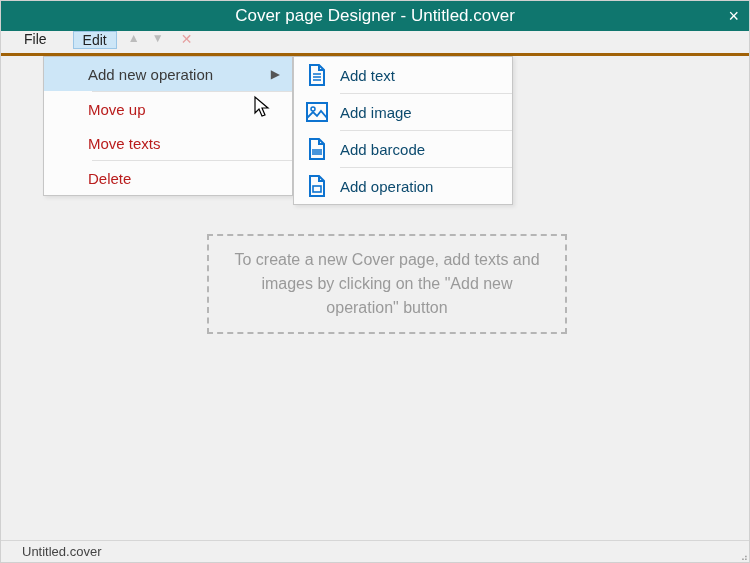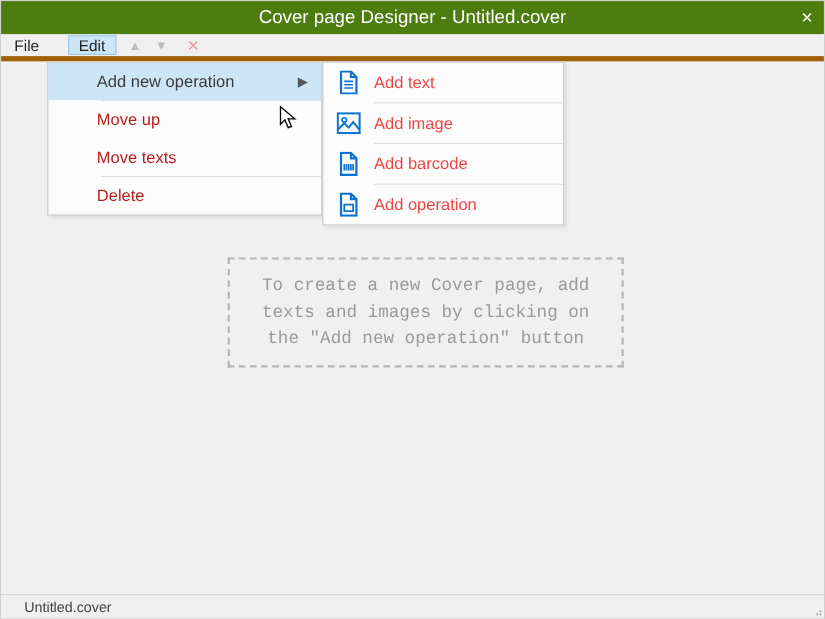--- a/index.html
+++ b/index.html
@@ -15,21 +15,21 @@
   .window {
     width: 750px;
     height: 563px;
     border: 1px solid #d0d0d0;
     display: flex;
     flex-direction: column;
     position: relative;
   }
   .titlebar {
     height: 30px;
-    background: #4d7c0f;
+    background: #0f766e;
     color: #ffffff;
     display: flex;
     align-items: center;
     justify-content: center;
     font-size: 17px;
     position: relative;
     flex-shrink: 0;
   }
   .titlebar .title { font-weight: 400; }
   .title-close {
@@ -39,25 +39,25 @@
     height: 30px;
     display: flex;
     align-items: center;
     font-size: 18px;
     color: #ffffff;
     cursor: pointer;
   }
   .menubar {
     height: 25px;
     background: #f0f0f0;
-    border-bottom: 5px solid #a16207;
-    display: flex;
-    align-items: center;
+    border-bottom: 3px solid #a16207;
+    display: flex;
+    align-items: flex-start;
     flex-shrink: 0;
-    padding-left: 2px;
+    padding-left: 13px;
   }
   .menu-item {
     padding: 0 10px;
     display: flex;
     align-items: center;
     color: #222;
     cursor: pointer;
     font-size: 14px;
   }
   .menu-item.active {
@@ -77,21 +77,20 @@
     align-items: center;
     justify-content: center;
     color: #bcbcbc;
     font-size: 12px;
   }
   .tb-btn.del { color: #e6a0a0; font-size: 14px; }
   .content {
     flex: 1;
     background: #f0f0f0;
     position: relative;
-    font-family: Liberation Mono, monospace;
   }
   .placeholder {
     position: absolute;
     left: 206px;
     top: 178px;
     width: 360px;
     height: 100px;
     border: 2px dashed #b5b5b5;
     color: #9a9a9a;
     font-size: 16px;
@@ -159,21 +158,21 @@
   }
   .sub-menu {
     left: 292px;
     top: 55px;
     width: 220px;
   }
   .sub-item {
     height: 36px;
     display: flex;
     align-items: center;
-    color: #ef4444;
+    color: #0c4a6e;
     font-size: 15px;
     cursor: pointer;
   }
   .sub-iconcell {
     width: 46px;
     display: flex;
     align-items: center;
     justify-content: center;
     color: #0d73d0;
   }

